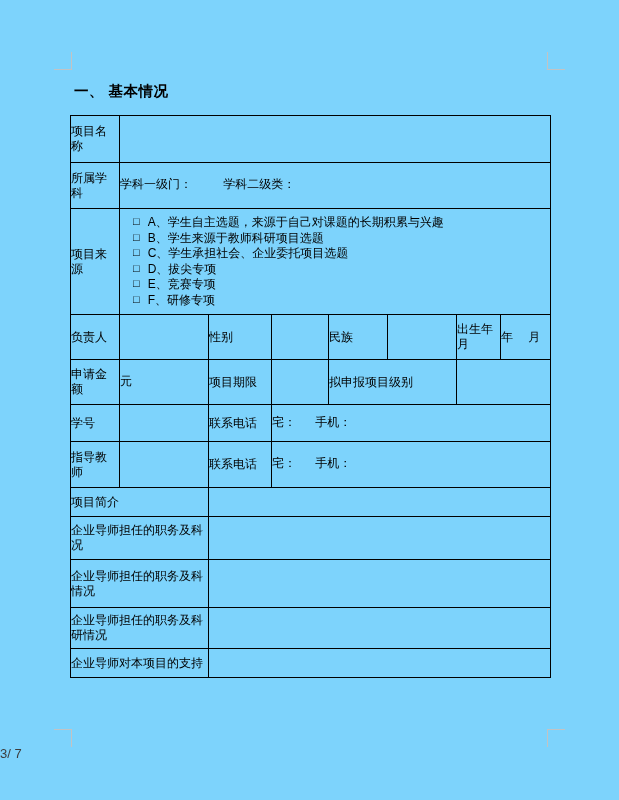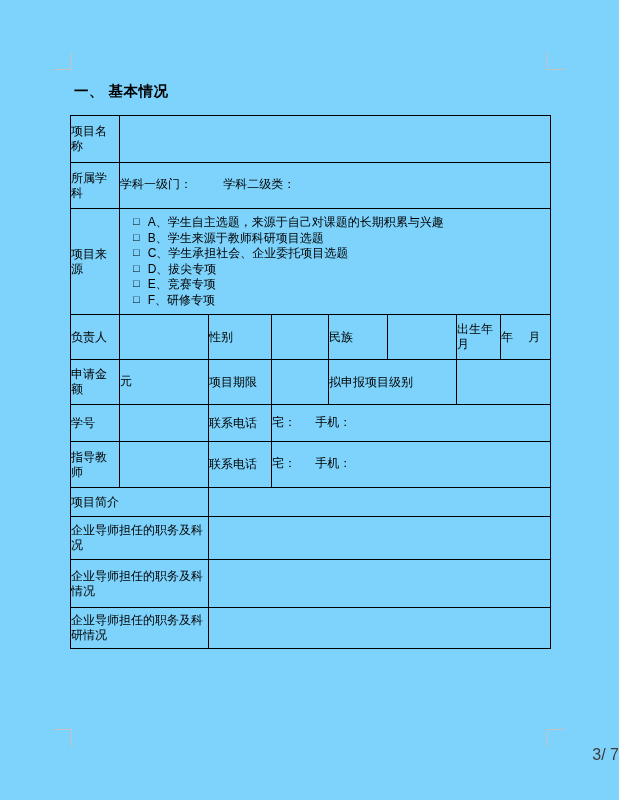--- a/index.html
+++ b/index.html
@@ -31,22 +31,22 @@
   td.val{white-space:pre-line;font-family:Liberation Mono, monospace;}
   td.pl8{padding-left:8px;}
   td.pl12{padding-left:12px;margin-left:48px;}
   td.pl14{padding-left:14px;}
 
   .cb-area{padding:6px 0 6px 13px;}
   .cb-line{white-space:nowrap;line-height:15.5px;}
   .cb{display:inline-block;margin-right:8px;font-size:11px;position:relative;top:-1px;}
 
   .page-number{
-    position:absolute;left:0;top:746px;width:100%;text-align:right;
-    font-size:16px;color:#3d3d3d;white-space:pre;
+    position:absolute;left:0;top:746px;width:100%;text-align:left;
+    font-size:13px;color:#3d3d3d;white-space:pre;
   }
 </style>
 </head>
 <body>
 
 <div class="page">
 
   <div class="mark mark-tl"></div>
   <div class="mark mark-tr"></div>
   <div class="mark mark-bl"></div>
@@ -148,18 +148,22 @@
 情况</td>
       <td colspan="6" class="val"></td>
     </tr>
 
     <tr style="height:41px">
       <td colspan="2" class="lbl">企业导师担任的职务及科
 研情况</td>
       <td colspan="6" class="val"></td>
     </tr>
 
+    <tr style="height:29px">
+      <td colspan="2" class="lbl">企业导师对本项目的支持</td>
+      <td colspan="6" class="val"></td>
+    </tr>
   </tbody>
     </table>
 
   <div class="page-number">3/ 7</div>
 
 </div>
 
 </body></html>

